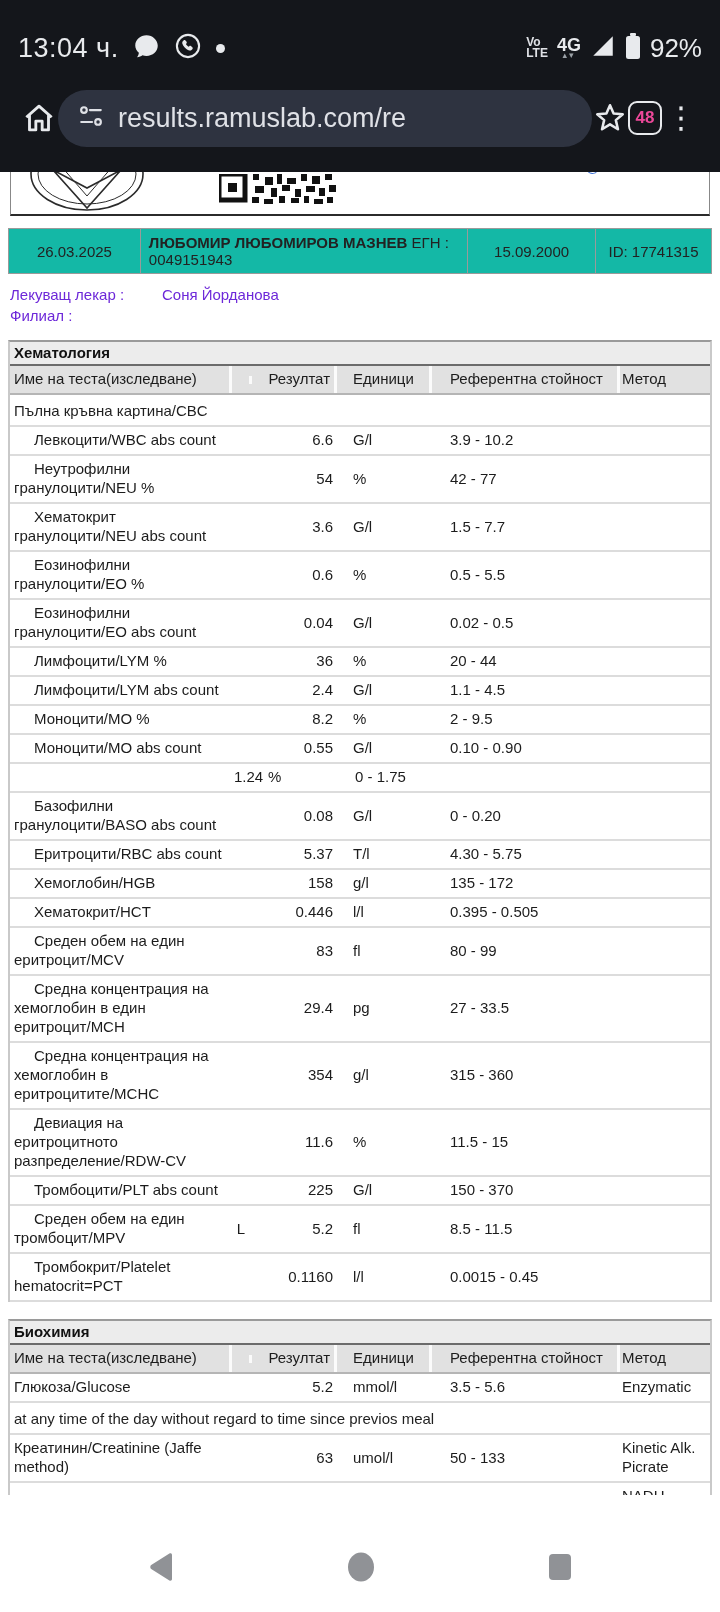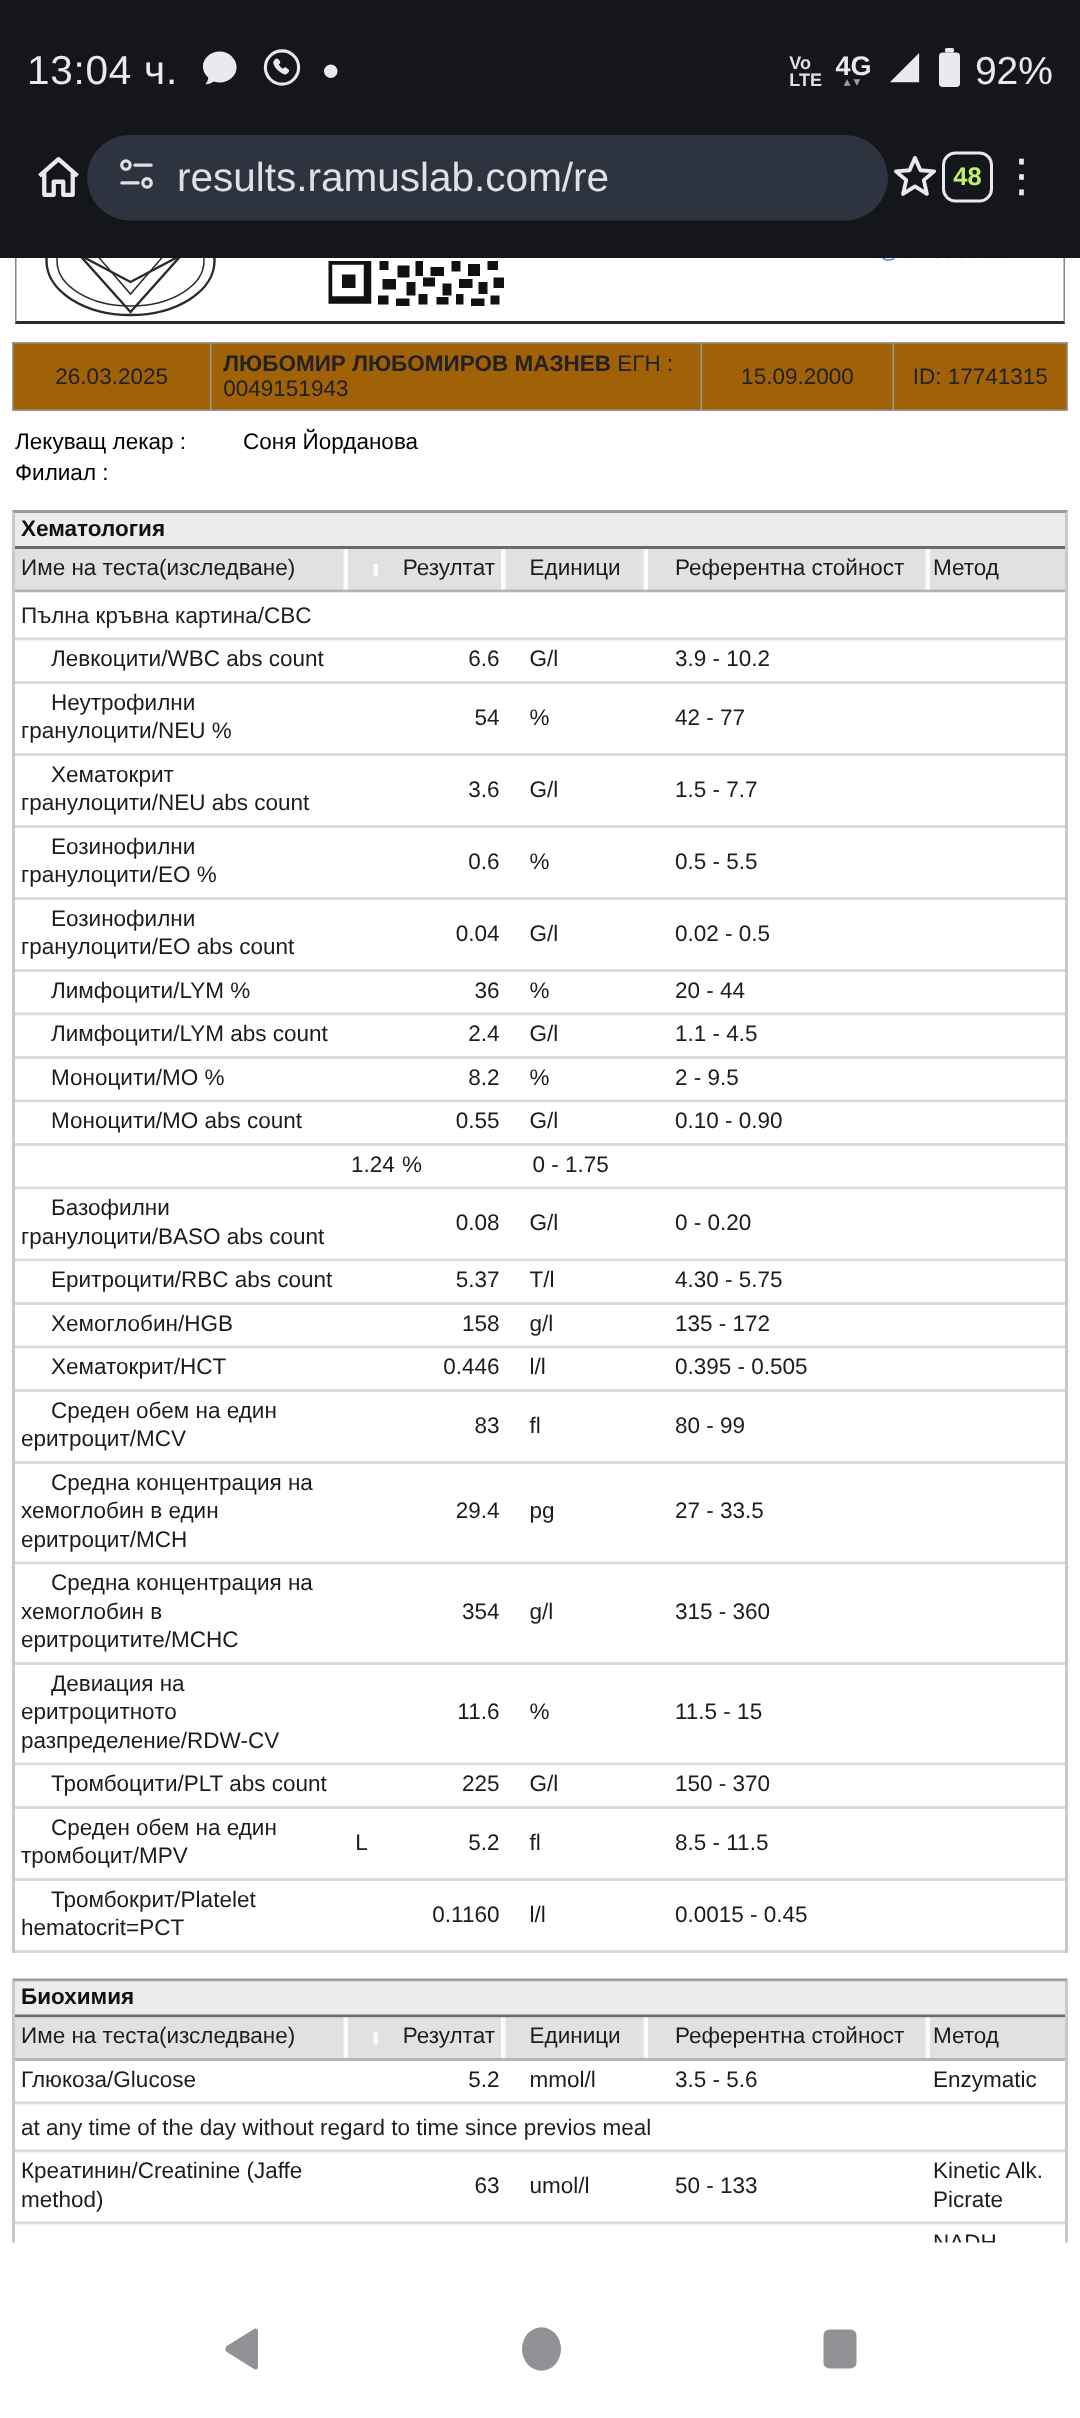--- a/index.html
+++ b/index.html
@@ -16,41 +16,41 @@
   .volte { display:flex; flex-direction:column; line-height:11px; font-size:12px; font-weight:bold; color:#dfe1e6; }
   .net4g { display:flex; flex-direction:column; align-items:center; line-height:14px; }
   .net4g .g { font-size:18px; font-weight:bold; }
   .net4g .arr { font-size:9px; color:#9aa0a6; letter-spacing:2px; line-height:7px; }
   .sb-pct { font-size:26px; }
   .dot-icon { width:9px; height:9px; border-radius:50%; background:#e8eaed; }
 
   .toolbar { height:108px; display:flex; align-items:center; padding:0 20px; gap:0; }
   .url-pill { background:#2e3340; border-radius:29px; height:57px; flex:1; display:flex; align-items:center; padding:0 20px; gap:14px; min-width:0; }
   .url-text { color:#dfe1e6; font-size:27px; white-space:nowrap; overflow:hidden; }
-  .tab-badge { width:34px; height:34px; border:2.5px solid #e8eaed; border-radius:9px; display:flex; align-items:center; justify-content:center; font-size:17px; font-weight:bold; color:#bef264; }
+  .tab-badge { width:34px; height:34px; border:2.5px solid #e8eaed; border-radius:9px; display:flex; align-items:center; justify-content:center; font-size:17px; font-weight:bold; color:#ec4899; }
   .menu-dots { font-size:30px; color:#e8eaed; line-height:30px; padding:0 4px; }
   .tb-icon { flex:0 0 auto; display:flex; align-items:center; justify-content:center; }
 
   
   .page { background:#fff; color:#1f1f1f; }
 
   .letterhead { margin:0 10px; height:44px; position:relative; border-bottom:2px solid #2b2b2b; border-left:1px solid #888; border-right:1px solid #888; overflow:hidden; }
   .seal { position:absolute; left:16px; top:-36px; }
   .qr-frag { position:absolute; left:208px; top:2px; }
   .lh-email { position:absolute; right:28px; top:-12px; color:#3b6fd4; font-size:13px; }
 
-  .patient-table { width:704px; margin:12px 8px 0 8px; border-collapse:collapse; background:#a16207; font-size:15px; color:#222; }
+  .patient-table { width:704px; margin:12px 8px 0 8px; border-collapse:collapse; background:#14b8a6; font-size:15px; color:#222; }
   .patient-table td { border:1px solid #9a9a9a; padding:5px 8px; vertical-align:middle; }
   .pt-date { width:132px; text-align:center; }
   .pt-name { width:328px; }
   .pt-dob  { width:128px; text-align:center; }
   .pt-id   { width:116px; text-align:center; }
   .pt-name b { font-weight:bold; }
 
-  .ref-doctor { margin:10px 10px 0 10px; font-size:15px; color:#000000; line-height:21px; }
+  .ref-doctor { margin:10px 10px 0 10px; font-size:15px; color:#6d28d9; line-height:21px; }
   .ref-doctor .line { display:flex; }
   .ref-doctor .lbl { width:152px; }
 
   
   .tables { margin:14px 8px 0 8px; }
   .tbl { border-left:2px solid #c9c9c9; border-right:2px solid #c9c9c9; border-top:2px solid #9a9a9a; margin-bottom:17px; font-size:15px; }
   .trow { display:grid; grid-template-columns:222px 20px 85px 95px 188px 1fr; border-bottom:2px solid #dcdcdc; background:#fff; }
   .trow.section-row { background:#ececec; border-bottom:2px solid #6b6b6b; display:block; padding:2px 4px 3px; }
   .sec-title { font-weight:bold; color:#111; }
   .trow.head-row { background:#e1e1e1; border-bottom:2px solid #b5b5b5; }

